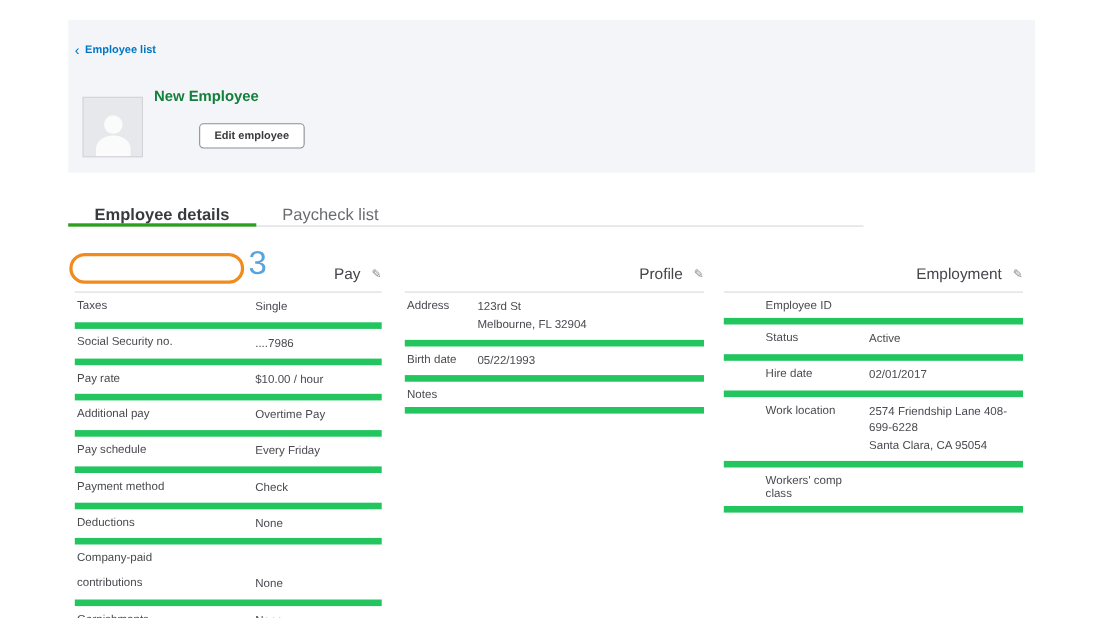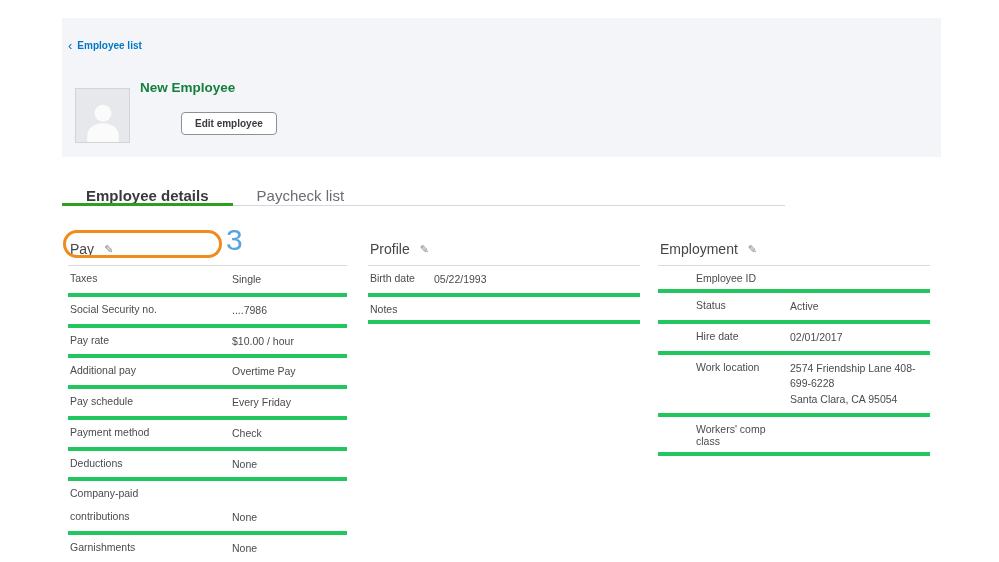--- a/index.html
+++ b/index.html
@@ -23,24 +23,24 @@
   .tab { position:relative; font-size:15px; color:#6b6c72; padding:7px 24px 0; cursor:pointer; white-space:nowrap; }
   .tab.active { color:#393a3d; font-weight:bold; }
   .tab.active::after { content:""; position:absolute; left:0; right:0; bottom:-1px; height:3px; background:#2ca01c; }
 
   .section { position:absolute; top:236px; }
   .section.pay { left:68px; width:279px; }
   .section.profile { left:368px; width:272px; }
   .section.employment { left:658px; width:272px; }
 
   .section-header { display:flex; align-items:center; gap:10px; font-size:14px; color:#45464a;
-                    padding:5px 0 8px 2px; border-bottom:1px solid #d8dadd; }
+                    padding:5px 0 8px 2px; border-bottom:1px solid #d8dadd;justify-content:flex-end; }
   .pencil { font-size:11px; color:#86888d; cursor:pointer; }
 
-  .row { display:flex; border-bottom:4px solid #22c55e; padding:6px 0 5px 2px; font-size:10.5px;
+  .row { display:flex; border-bottom:6px solid #22c55e; padding:6px 0 5px 2px; font-size:10.5px;
          color:#4a4b50; min-height:22px; }
   .row.no-border { border-bottom:none; }
   .row-label { flex:0 0 auto; }
   .pay .row-label { width:162px; }
   .profile .row-label { width:64px; }
   .employment .row-label { width:130px;padding-left:36px; }
   .row-value { flex:1; line-height:1.5; }
 
   .annotation-box { position:absolute; left:63px; top:230px; width:159px; height:28px;
                     border:3px solid #f08c1e; border-radius:15px; pointer-events:none; z-index:5; }
@@ -119,20 +119,27 @@
       <div class="row-value">None</div>
     </div>
   </div>
 
   <div class="section profile">
     <div class="section-header">
       <span>Profile</span>
       <span class="pencil">✎</span>
     </div>
     <div class="row">
+      <div class="row-label">Address</div>
+      <div class="row-value">
+        <div>123rd St</div>
+        <div>Melbourne, FL 32904</div>
+      </div>
+    </div>
+    <div class="row">
       <div class="row-label">Birth date</div>
       <div class="row-value">05/22/1993</div>
     </div>
     <div class="row">
       <div class="row-label">Notes</div>
       <div class="row-value"></div>
     </div>
   </div>
 
   <div class="section employment">

